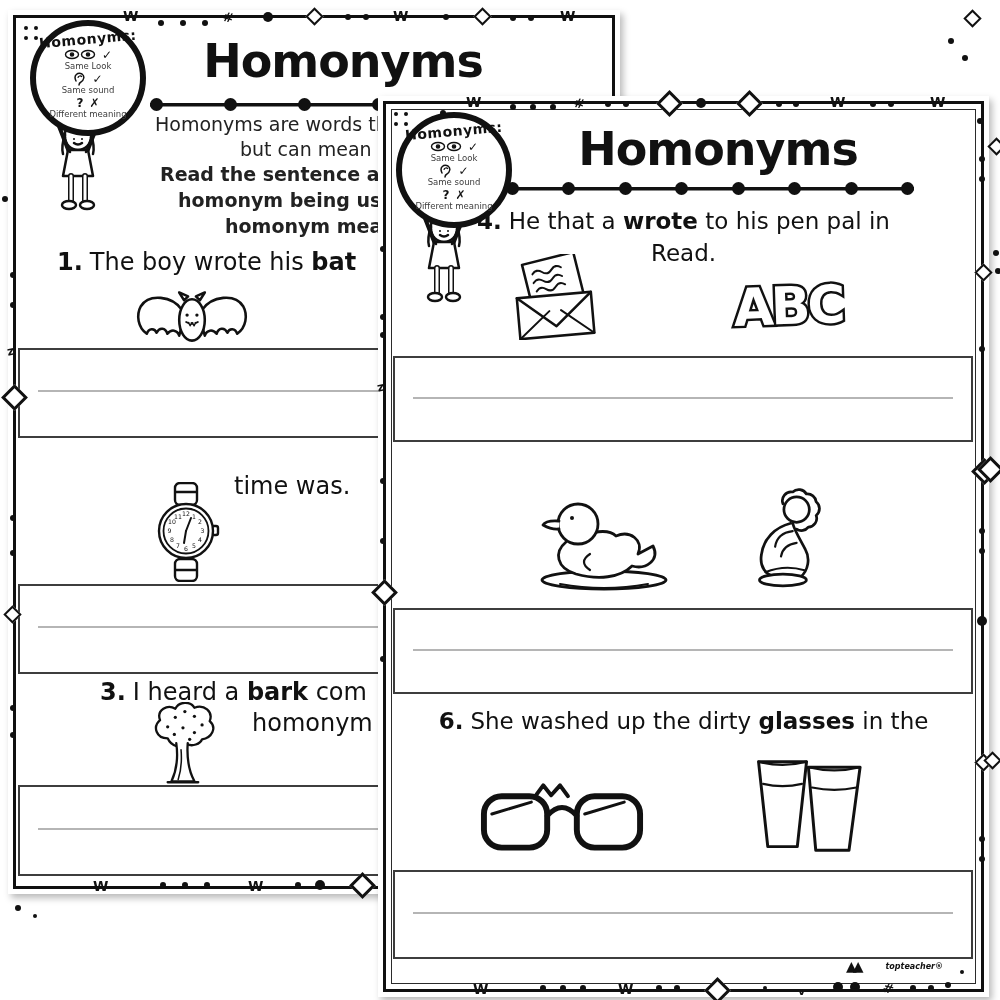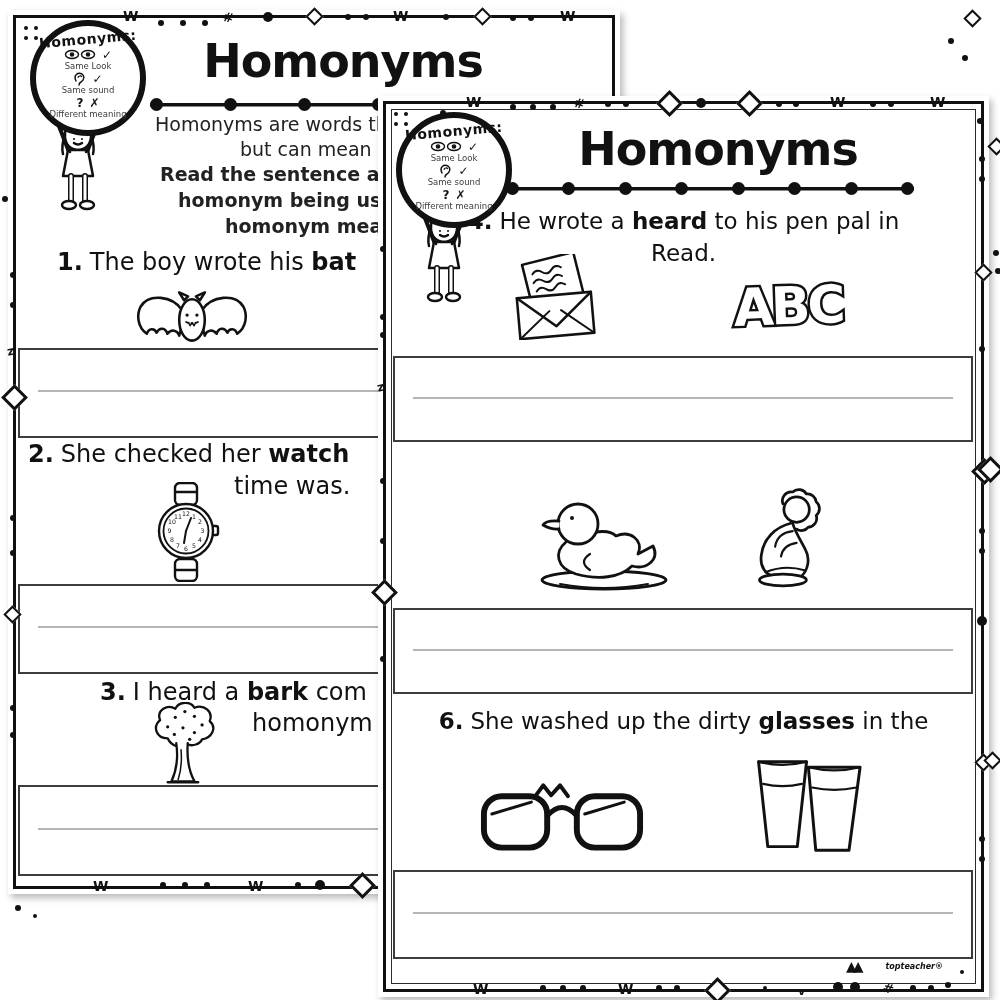--- a/index.html
+++ b/index.html
@@ -175,23 +175,20 @@
       <circle cx="55" cy="25" r="1.7" fill="#111" stroke="none"></circle>
         <circle cx="65" cy="25" r="1.7" fill="#111" stroke="none"></circle>
       <path d="M54,32 q6,4 12,0" fill="none" stroke-width="1.8"></path>
       <path d="M56.5,32.5 l1.6,3.4 l1.6,-3.2 M60.5,32.8 l1.6,3.2 l1.6,-3.4" fill="#fff" stroke-width="1.4"></path>
     </g>
   </svg>
   <div class="abox" style="left:10px;top:338px;width:588px;height:86px">
     <div class="wline"></div>
   </div>
 
-  <div class="lq" style="left:20px;top:430px">
-    <span class="qnum">2.</span><span>She checked her </span><span class="bw">watch</span><span></span>
-  </div>
   <div class="lq" style="left:226px;top:462px">time was.</div>
   <svg class="icon" style="left:142px;top:472px" width="72" height="100" viewBox="0 0 72 100">
     <g fill="#fff" stroke="#111" stroke-width="2.4" stroke-linejoin="round" stroke-linecap="round">
       <rect x="25" y="1" width="22" height="22" rx="5"></rect>
         <line x1="26" y1="10" x2="46" y2="10"></line>
       <rect x="25" y="77" width="22" height="22" rx="5"></rect>
         <line x1="26" y1="88" x2="46" y2="88"></line>
       <rect x="62" y="44" width="6" height="9" rx="2"></rect>
       <circle cx="36" cy="49" r="27"></circle>
       <circle cx="36" cy="49" r="22.5" stroke-width="1.8"></circle>
@@ -362,21 +359,21 @@
       <span class="ddot"></span>
       <span class="ddot"></span>
       <span class="ddot"></span>
     <span class="ddot"></span>
       <span class="ddot"></span>
       <span class="ddot"></span>
       <span class="ddot"></span>
   </div>
 
   <div class="rq" style="top:112px">
-    <span class="qnum">4.</span><span>He wrote a </span><span class="bw">heard</span><span> to his pen pal in</span>
+    <span class="qnum">4.</span><span>He that a </span><span class="bw">wrote</span><span> to his pen pal in</span>
   </div>
   <div class="rq" style="top:144px">Read.</div>
   <svg class="icon" style="left:127px;top:158px" width="98" height="86" viewBox="0 0 100 88">
     <g fill="#fff" stroke="#111" stroke-width="2.6" stroke-linejoin="round" stroke-linecap="round" transform="rotate(-5 50 44)">
       <g transform="rotate(-9 50 30)">
         <rect x="24" y="4" width="54" height="50"></rect>
         <path d="M32,16 q5,-5 10,0 t10,0 t10,0" fill="none" stroke-width="2"></path>
         <path d="M31,25 q5,-5 10,0 t10,0 t10,0" fill="none" stroke-width="2"></path>
         <path d="M32,34 q5,-5 10,0 t10,0 t10,0" fill="none" stroke-width="2"></path>
         <path d="M33,43 q5,-5 10,0 t8,0" fill="none" stroke-width="2"></path>

